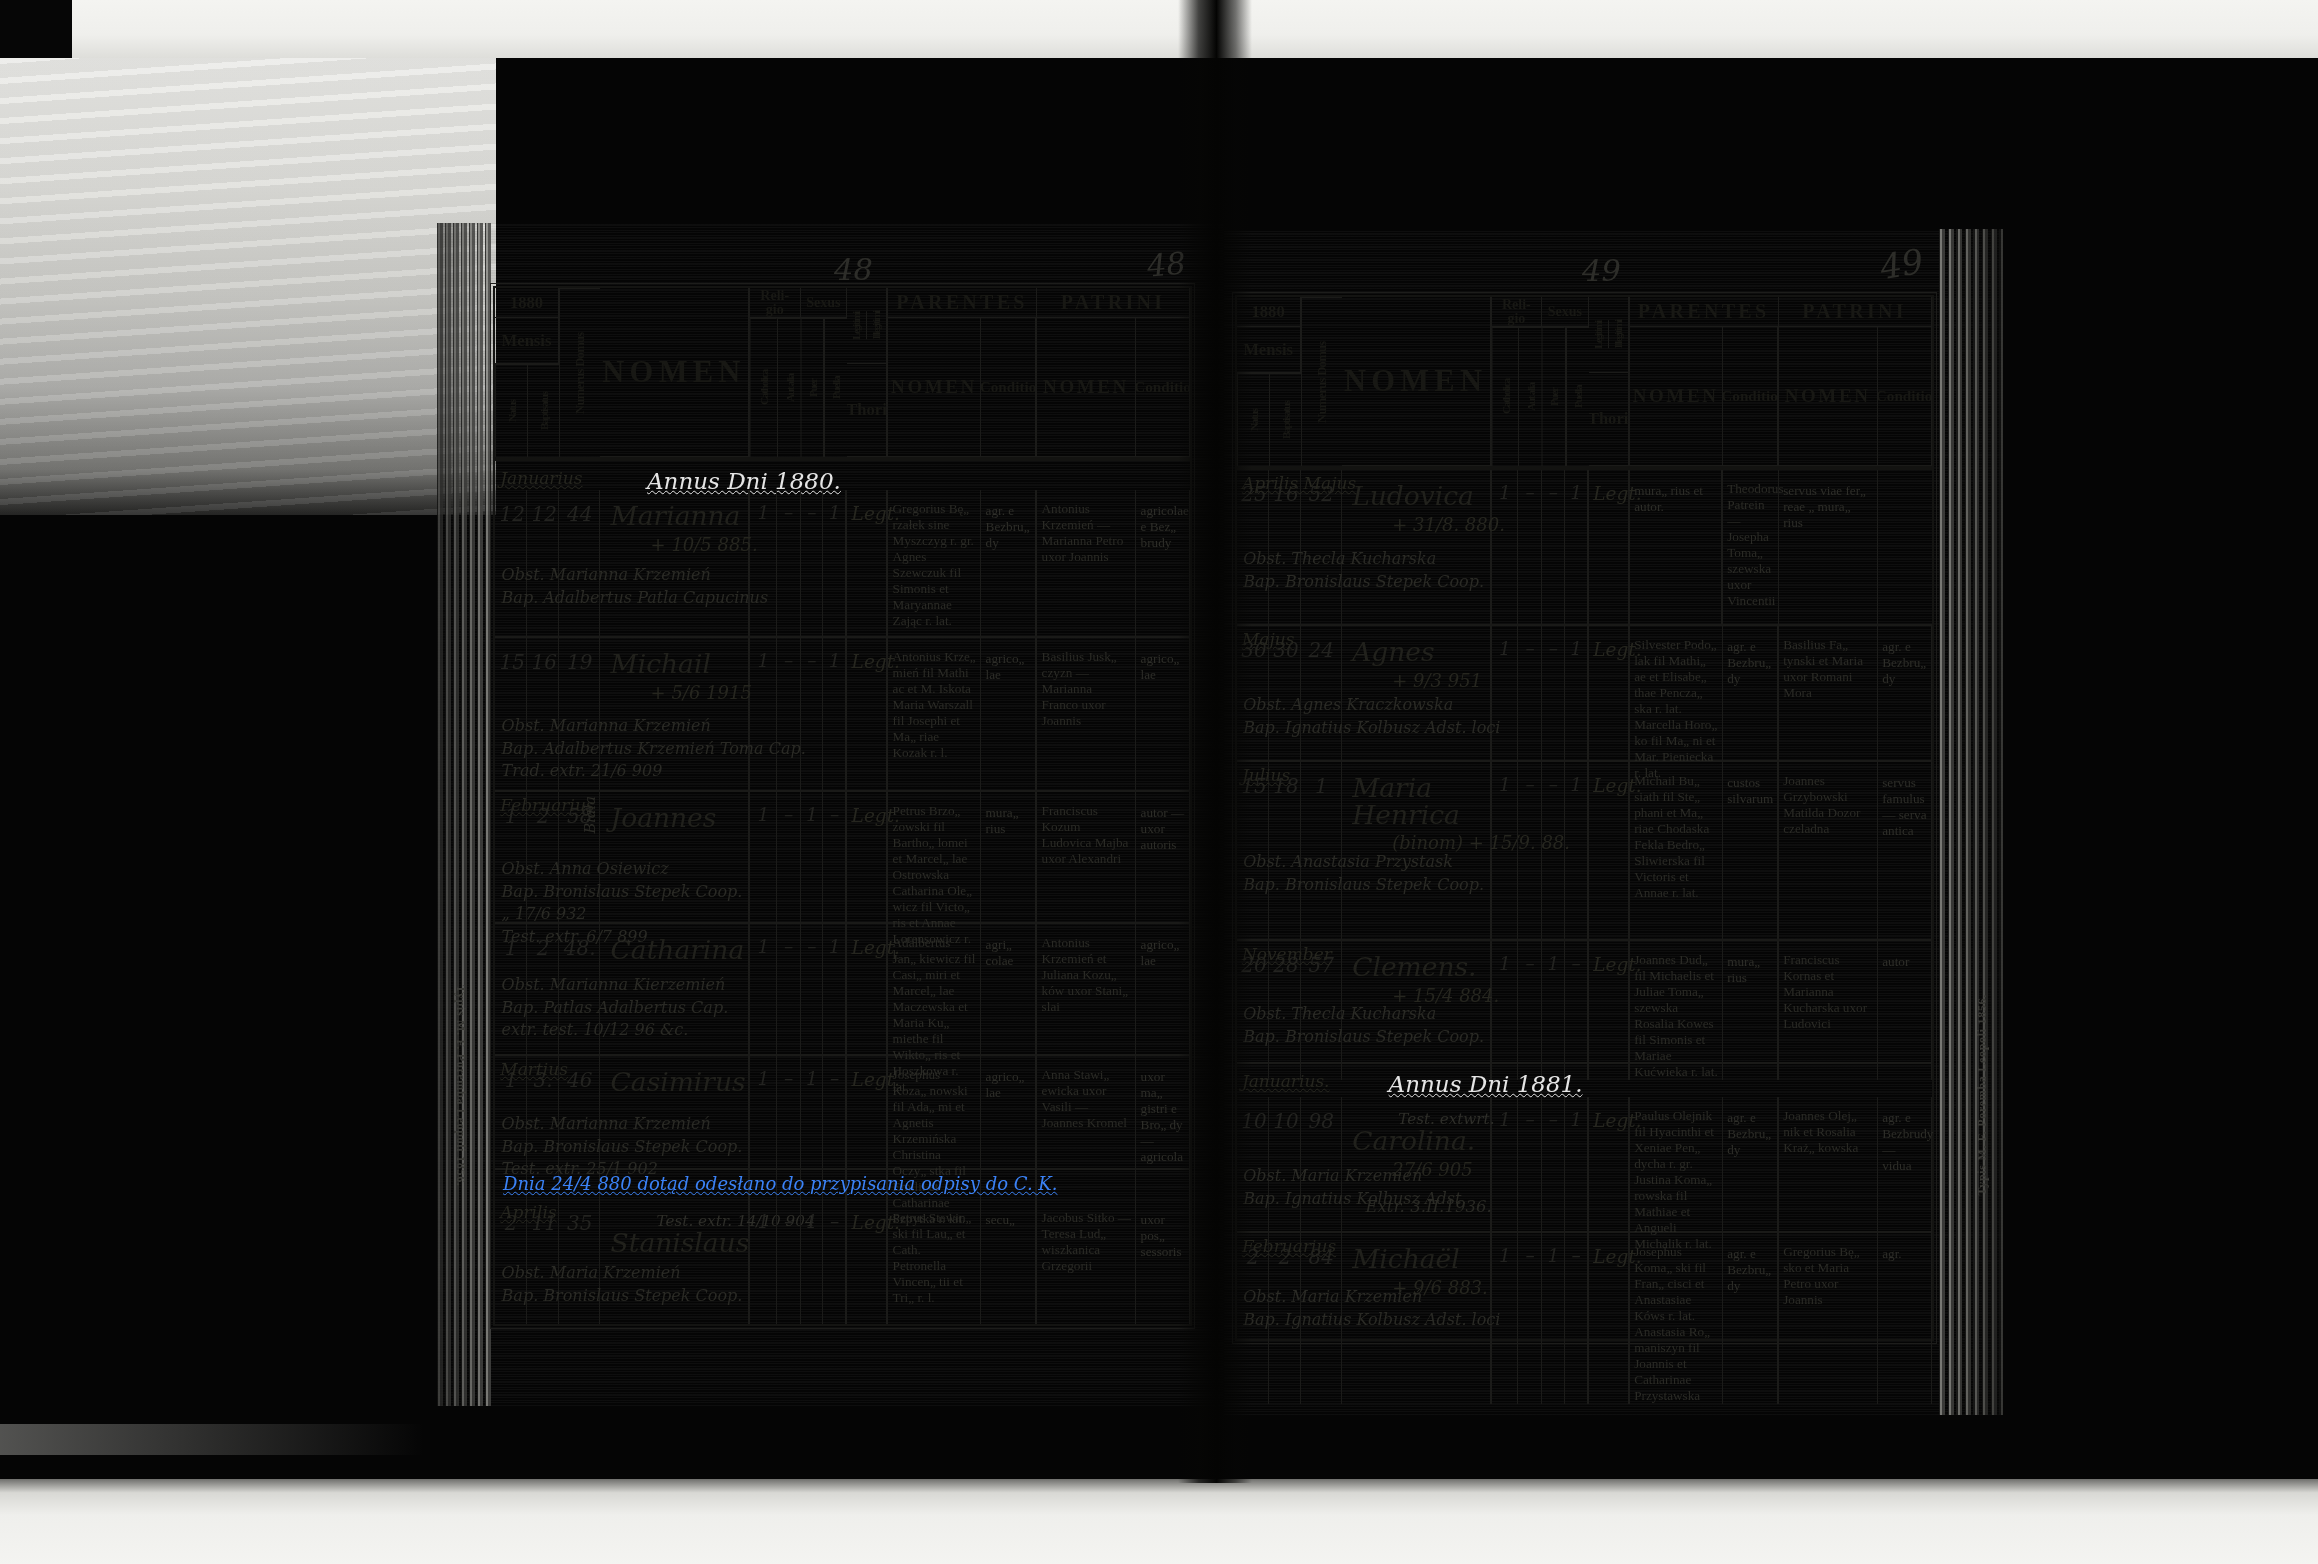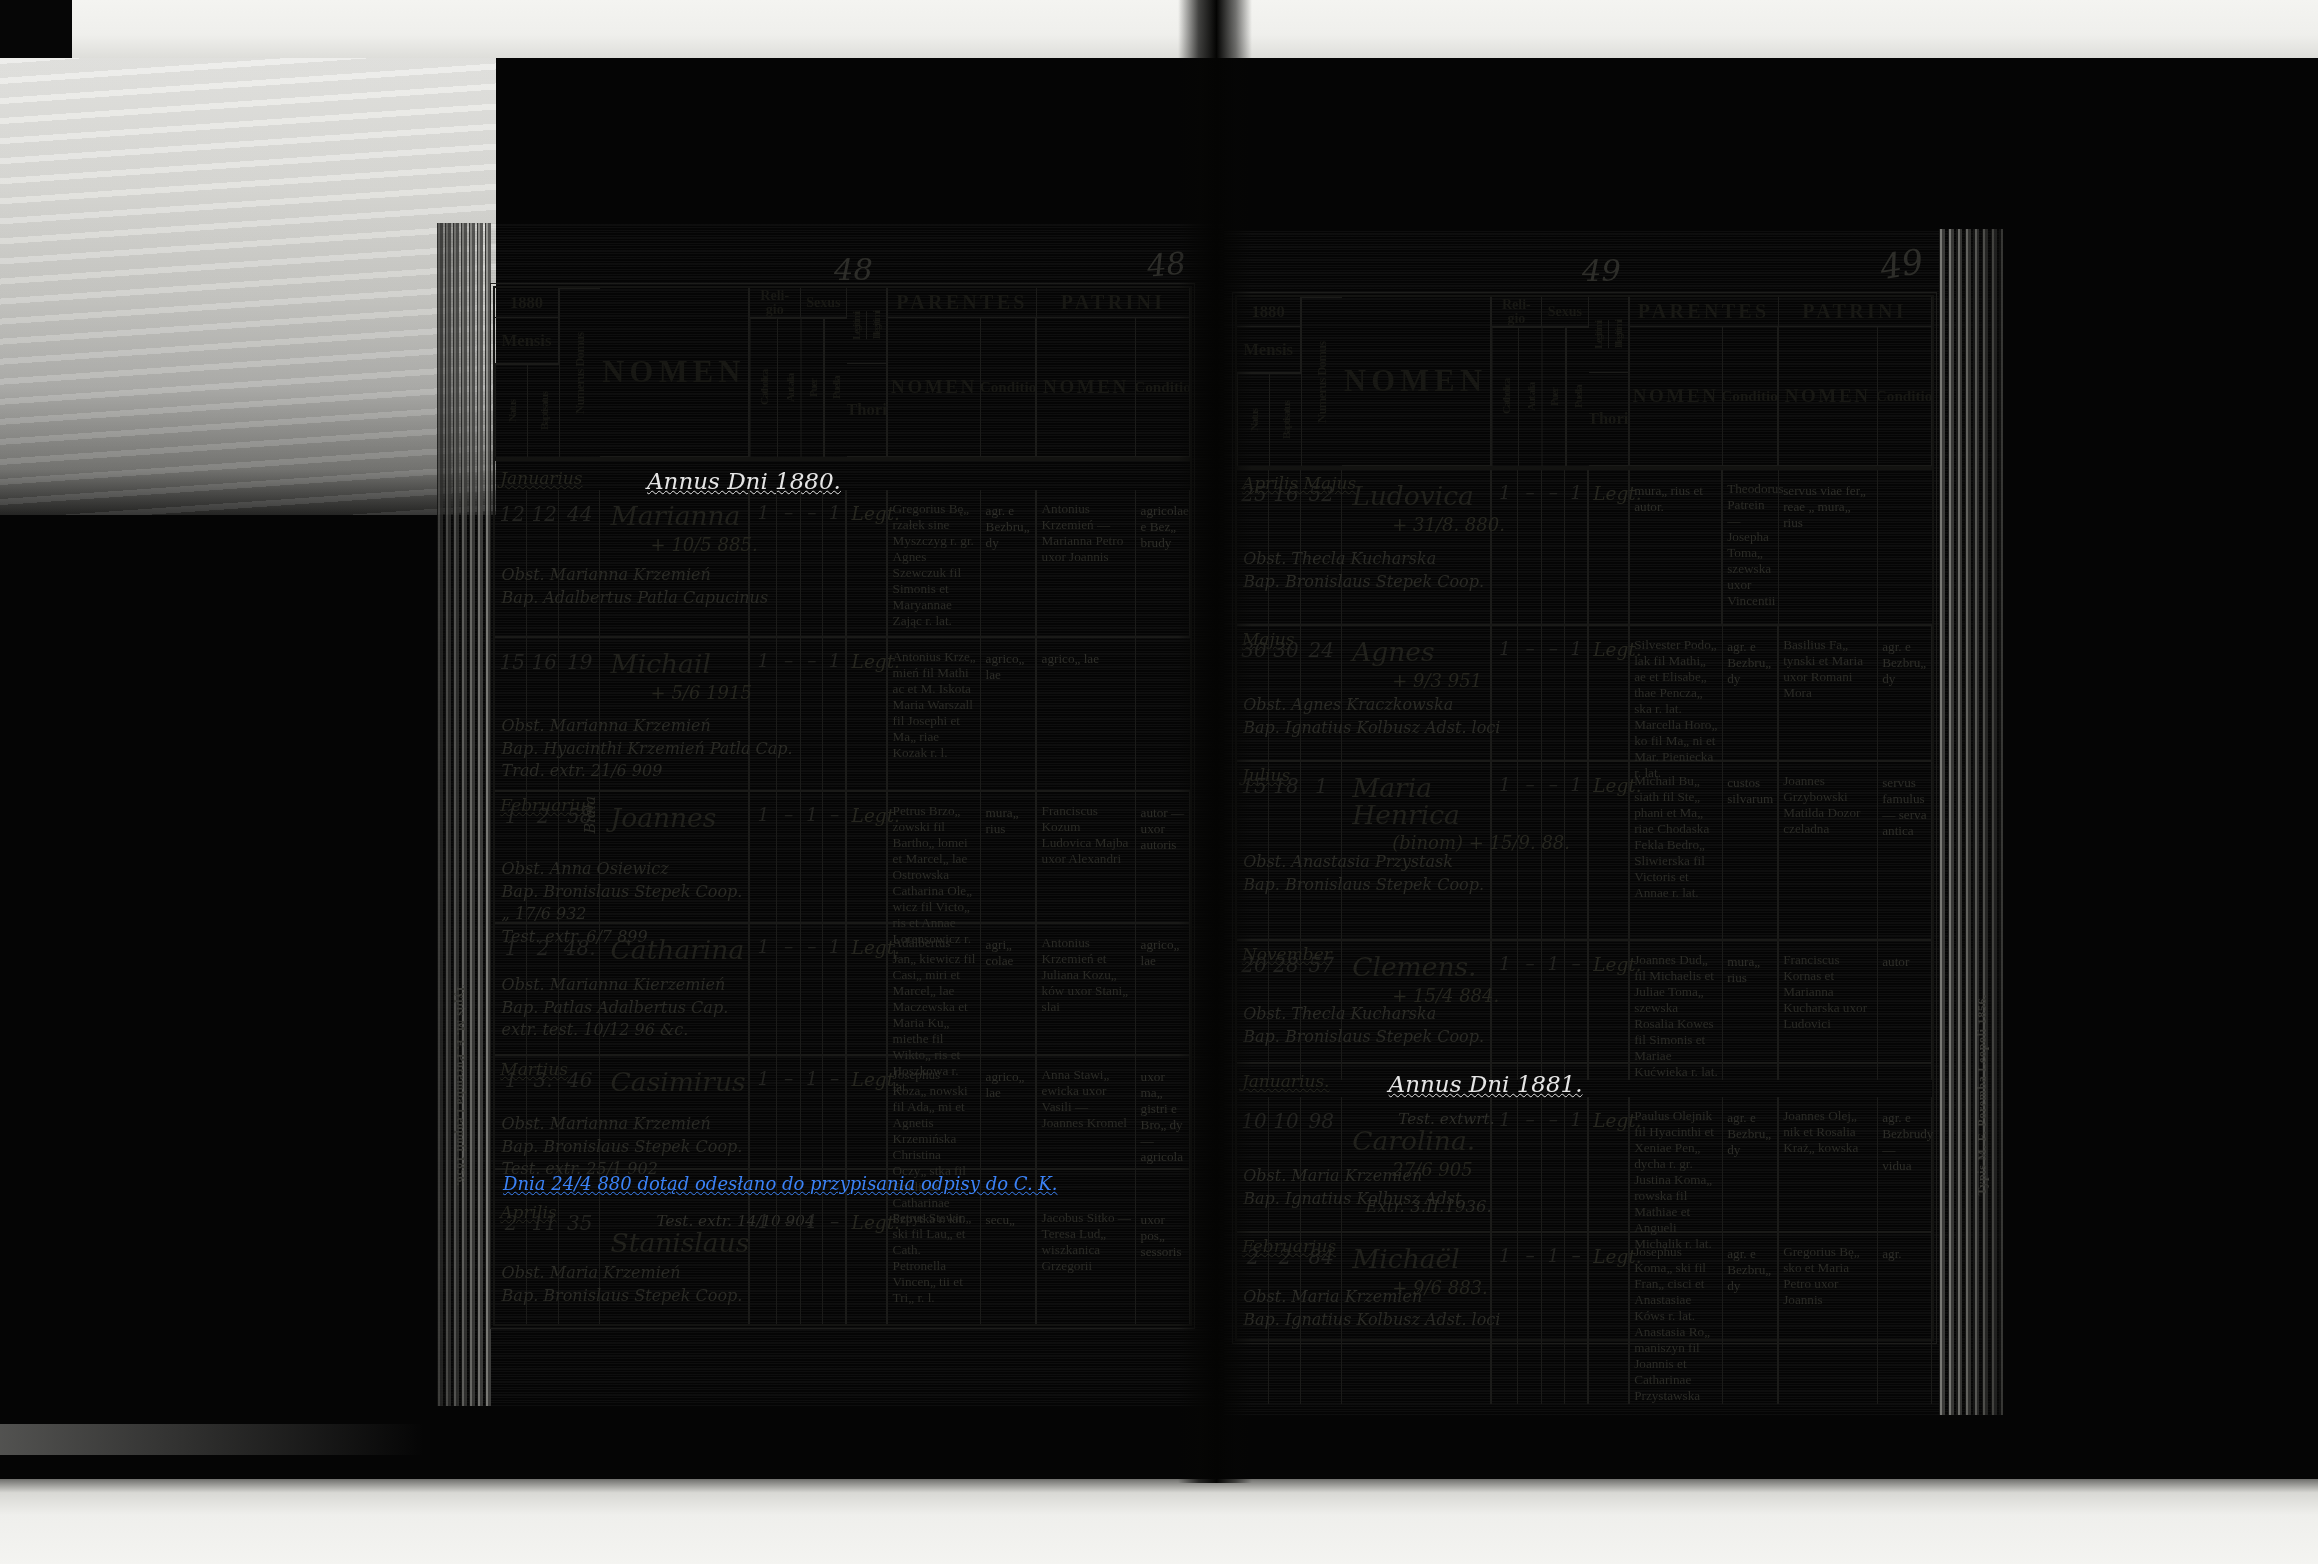--- a/index.html
+++ b/index.html
@@ -250,24 +250,25 @@
             <div><span class="name">Michail</span></div>
             <span class="name-note">+ 5/6 1915</span>
           </div>
           <div class="c num mark">1</div>
           <div class="c num mark">–</div>
           <div class="c num mark">–</div>
           <div class="c num mark bR4">1</div>
           <div class="c thori-val bR4">Legt.</div>
           <div class="c script-sm">Antonius Krze„ mień fil Mathi ac et M. Iskota Maria Warszall fil Josephi et Ma„ riae Kozak r. l.</div>
           <div class="c script-xs bR4">agrico„ lae</div>
+          <div class="c script-sm">Basilius Jusk„ czyzn — Marianna Franco uxor Joannis</div>
           <div class="c script-xs">agrico„ lae</div>
           <div class="row-annot" style="top: 77px;">
             <div>Obst. Marianna Krzemień</div>
-            <div>Bap. Hyacinthi Krzemień Patla Cap.</div>
+            <div>Bap. Adalbertus Krzemień Toma Cap.</div>
             <div>Trad. extr. 21/6 909</div>
           </div>
         </div>
         <div class="row entry-row" style="height: 132px;">
           <div class="c num">1</div>
           <div class="c num">2</div>
           <div class="c num">58<span class="vnote">Biała</span></div>
           <div class="c c-nomen bR4">
             <div><span class="name">Joannes</span></div>
           </div>

